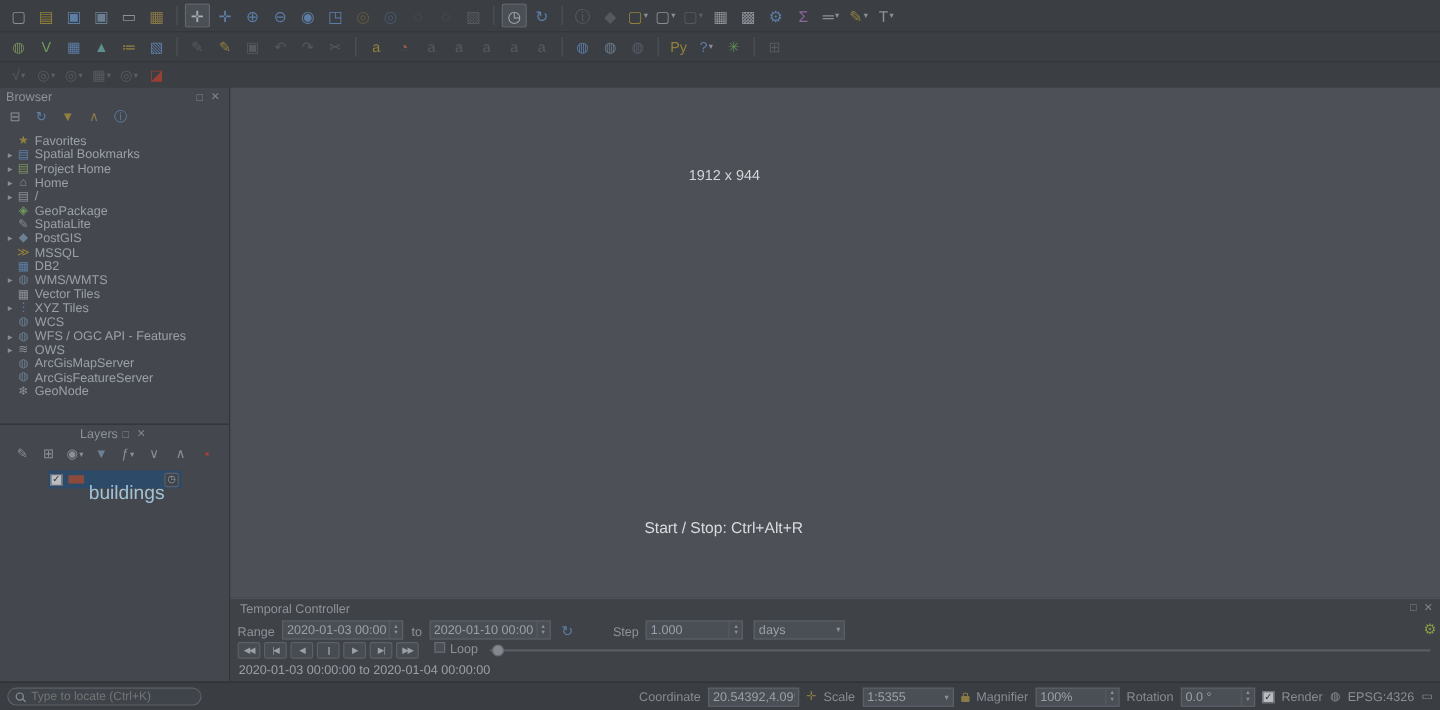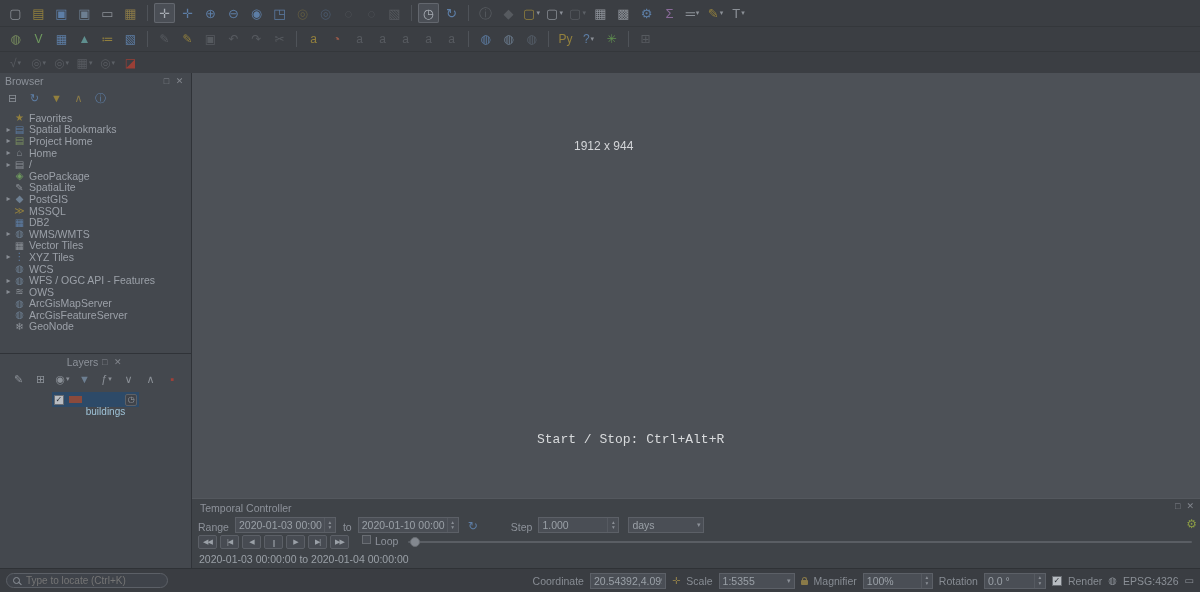--- a/index.html
+++ b/index.html
@@ -40,27 +40,27 @@
   #browser-panel { height:281px; border-bottom:1px solid #303338; display:flex; flex-direction:column; }
   .tree { flex:1; overflow:hidden; padding-top:3px; }
   .tree-item { display:flex; align-items:center; height:11.6px; padding-left:4px; font-size:10.5px; color:#9ba0a8; white-space:nowrap; }
   .tree-arrow { width:9px; font-size:8px; color:#888d94; text-align:center; flex:none; }
   .tree-icon { width:13px; text-align:center; font-size:10px; margin-right:3px; flex:none; }
 
   #layers-panel { flex:1; display:flex; flex-direction:column;align-items:center; }
   .layer-row { height:15px; display:flex; align-items:center; background:#2d4a68; margin-top:2px; padding:0 2px; }
   .cb { width:10px; height:10px; background:#b9bdc2; border:1px solid #696d73; display:flex; align-items:center; justify-content:center; font-size:8px; color:#2e3237; flex:none; }
   .layer-symbol { width:13px; height:7px; background:#8a4a3c; margin:0 4px 0 5px; flex:none; }
-  .layer-label { flex:1; font-size:10px; color:#9ec3d8;margin-top:24px; }
+  .layer-label { flex:1; font-size:16px; color:#9ec3d8;margin-top:24px; }
   .layer-indicator { width:12px; height:12px; border:1px solid #5d6167; border-radius:2px; display:flex; align-items:center; justify-content:center; font-size:8px; color:#9aa0a7; background:#3f434a; flex:none; }
 
   
   #canvas { position:relative; flex:1; background:#4d5157; min-height:0; }
   .canvas-size { position:absolute; left:382px; top:66px; font-size:12px; color:#d3d5d8; }
-  .canvas-hint { position:absolute; left:345px; top:359px; font-size:13px; color:#d9dbdd;font-family:Liberation Mono, monospace; }
+  .canvas-hint { position:absolute; left:345px; top:359px; font-size:13px; color:#d9dbdd; }
 
   
   #temporal { height:70px; background:#3f4348; border-top:1px solid #54585e; position:relative; font-size:10.5px; }
   .t-title { position:absolute; left:8px; top:3px; color:#8d929a; }
   .t-winbtns { position:absolute; right:6px; top:2px; display:flex; gap:6px; font-size:9px; color:#82868d; }
   .t-gear { position:absolute; right:3px; top:18px; font-size:12px; color:#8a9a45; }
   .t-range-row { position:absolute; left:6px; top:16px; height:18px; display:flex; align-items:flex-end; }
   .t-label { color:#8d929a; }
   .spin-wrap { position:relative; margin-left:6px; }
   .spin-wrap input, .combo, .plain-input {

